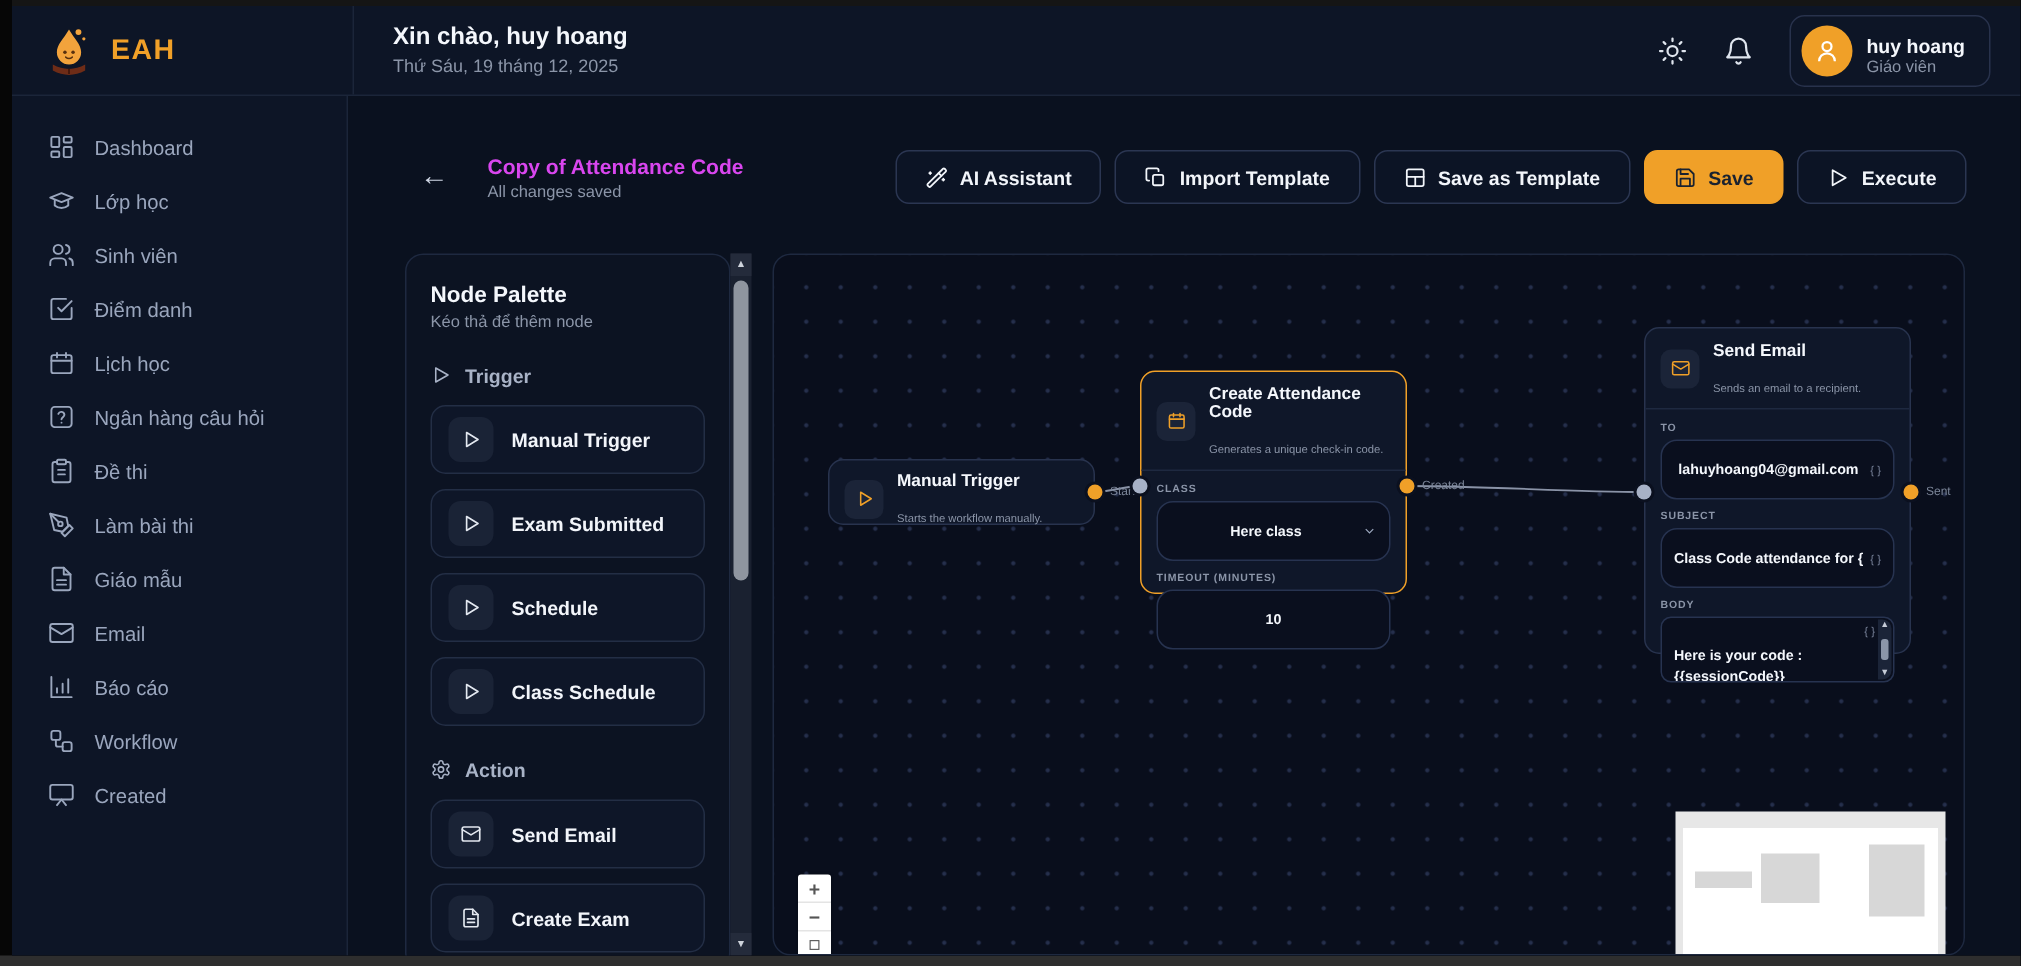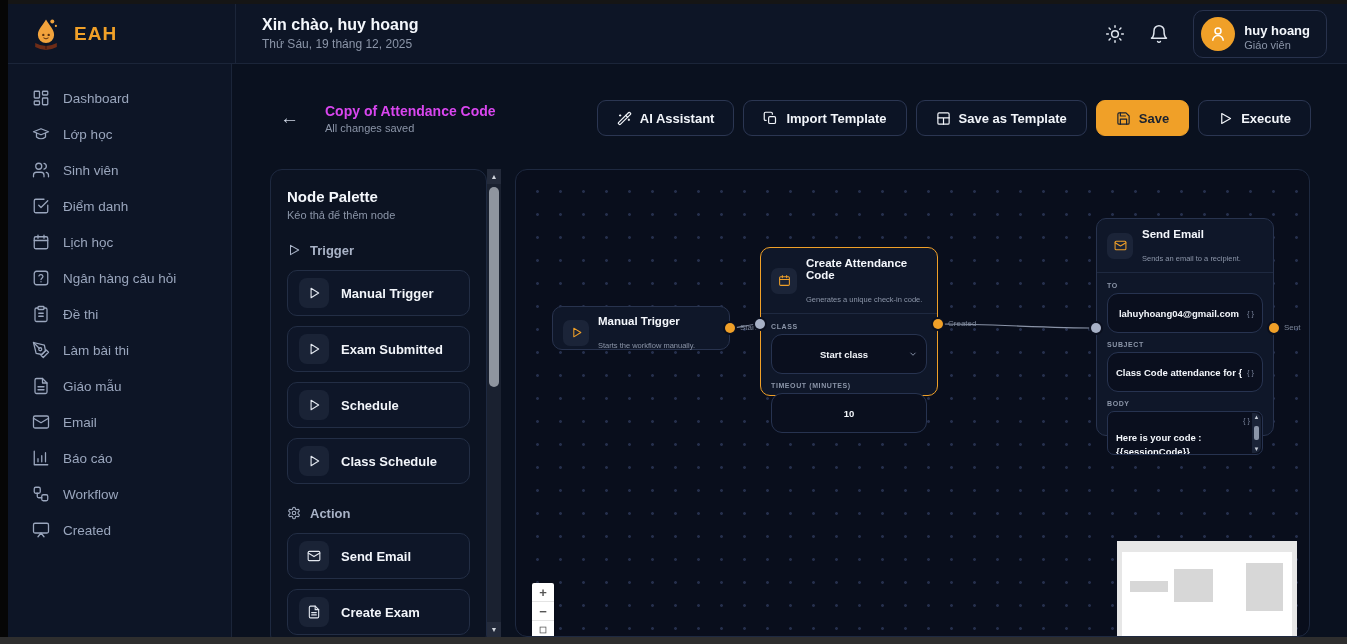--- a/index.html
+++ b/index.html
@@ -409,21 +409,21 @@
               </svg>
             </div>
           <div>
             <div class="ntitle">Create Attendance Code</div>
             <div class="nsub">Generates a unique check-in code.</div>
           </div>
         </div>
         <div class="nbody">
           <div class="flabel">CLASS</div>
           <div class="finput">
-            <span class="ftext">Start class</span>
+            <span class="ftext">Here class</span>
             <svg class="chev" viewBox="0 0 24 24">
                 <path d="m6 9 6 6 6-6"></path>
               </svg>
           </div>
           <div class="flabel">TIMEOUT (MINUTES)</div>
           <div class="finput">
             <span class="ftext">10</span>
           </div>
         </div>
       </div>

